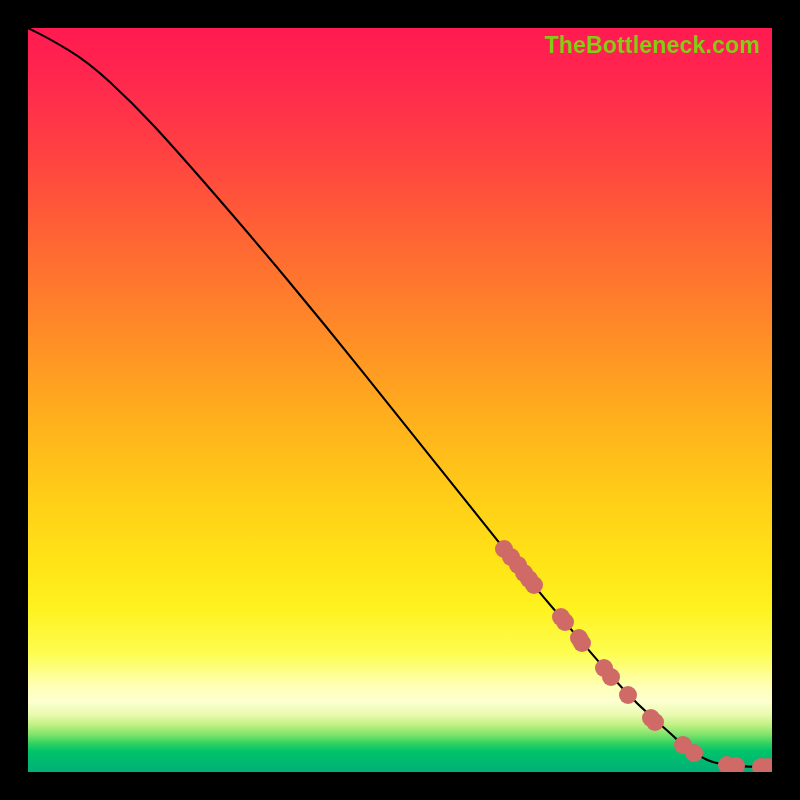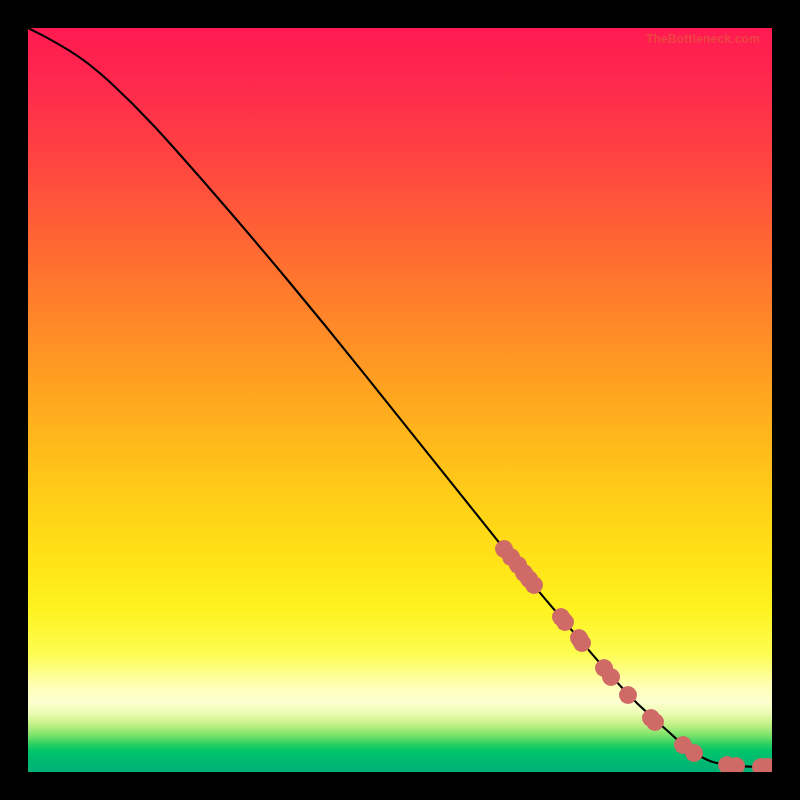--- a/index.html
+++ b/index.html
@@ -26,23 +26,23 @@
   }
   .gradient {
     position: absolute;
     inset: 0;
   }
   .watermark {
     position: absolute;
     top: 4px;
     right: 12px;
     font-family: Arial, Helvetica, sans-serif;
-    font-size: 12px;
+    font-size: 23px;
     font-weight: 700;
-    color: #ef4444;
+    color: #84cc16;
     letter-spacing: 0.2px;
     user-select: none;
   }
   svg.curve {
     position: absolute;
     inset: 0;
   }
   .marker {
     position: absolute;
     width: 18px;

